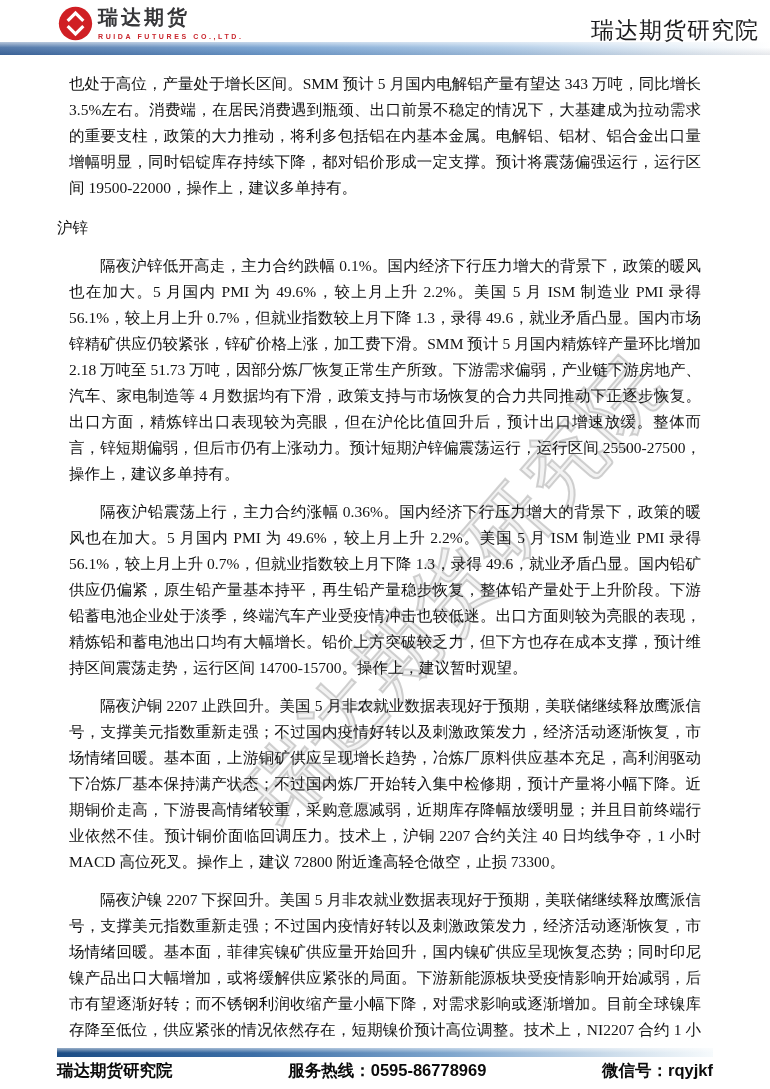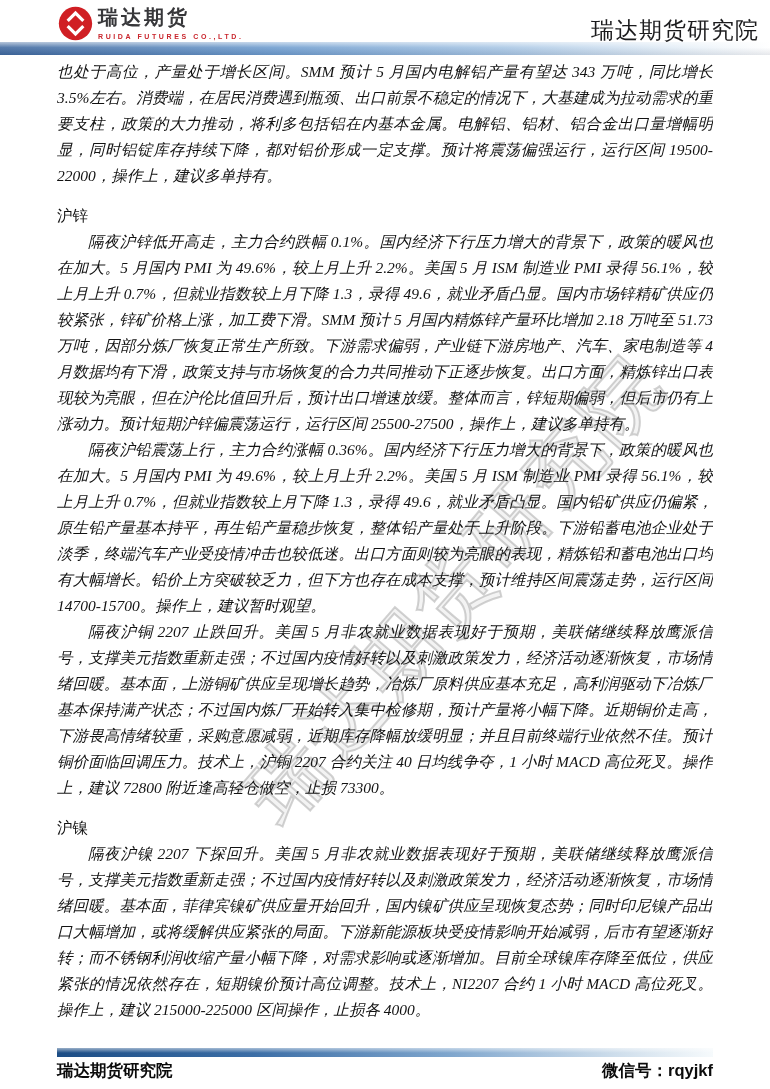--- a/index.html
+++ b/index.html
@@ -43,21 +43,21 @@
     pointer-events:none;
   }
   
   .report-body{
     position:absolute;top:59px;left:57px;width:656px;height:986px;
     overflow:hidden;z-index:1;
     font-size:15.5px;line-height:26px;text-align:justify;
   }
   .sec-heading{margin-top:14px;}
   .sec-heading:first-child{margin-top:0;}
-  p.sec-para{margin:0;text-indent:2em;font-style:italic;}
+  p.sec-para{margin:12px;text-indent:2em;}
   p.sec-para.no-indent{text-indent:0;}
   
   .footer-bar{
     position:absolute;top:1048px;left:57px;width:656px;height:9px;
     background:
       linear-gradient(to bottom, rgba(255,255,255,0.55) 0%, rgba(255,255,255,0) 55%),
       linear-gradient(to right, #1c4d85 0%, #3c6ea6 30%, #7fa6cd 60%, #cdddeb 85%, #f6fafc 100%);
   }
   .footer{
     position:absolute;top:1060px;left:57px;width:656px;
@@ -91,23 +91,23 @@
   <div class="header-bar"></div>
 
   <div class="watermark">瑞达期货研究院</div>
 
   <div class="report-body">
       <p class="sec-para no-indent">也处于高位，产量处于增长区间。SMM 预计 5 月国内电解铝产量有望达 343 万吨，同比增长 3.5%左右。消费端，在居民消费遇到瓶颈、出口前景不稳定的情况下，大基建成为拉动需求的重要支柱，政策的大力推动，将利多包括铝在内基本金属。电解铝、铝材、铝合金出口量增幅明显，同时铝锭库存持续下降，都对铝价形成一定支撑。预计将震荡偏强运行，运行区间 19500-22000，操作上，建议多单持有。</p>
       <div class="sec-heading">沪锌</div>
       <p class="sec-para">隔夜沪锌低开高走，主力合约跌幅 0.1%。国内经济下行压力增大的背景下，政策的暖风也在加大。5 月国内 PMI 为 49.6%，较上月上升 2.2%。美国 5 月 ISM 制造业 PMI 录得 56.1%，较上月上升 0.7%，但就业指数较上月下降 1.3，录得 49.6，就业矛盾凸显。国内市场锌精矿供应仍较紧张，锌矿价格上涨，加工费下滑。SMM 预计 5 月国内精炼锌产量环比增加 2.18 万吨至 51.73 万吨，因部分炼厂恢复正常生产所致。下游需求偏弱，产业链下游房地产、汽车、家电制造等 4 月数据均有下滑，政策支持与市场恢复的合力共同推动下正逐步恢复。出口方面，精炼锌出口表现较为亮眼，但在沪伦比值回升后，预计出口增速放缓。整体而言，锌短期偏弱，但后市仍有上涨动力。预计短期沪锌偏震荡运行，运行区间 25500-27500，操作上，建议多单持有。</p>
       <p class="sec-para">隔夜沪铅震荡上行，主力合约涨幅 0.36%。国内经济下行压力增大的背景下，政策的暖风也在加大。5 月国内 PMI 为 49.6%，较上月上升 2.2%。美国 5 月 ISM 制造业 PMI 录得 56.1%，较上月上升 0.7%，但就业指数较上月下降 1.3，录得 49.6，就业矛盾凸显。国内铅矿供应仍偏紧，原生铅产量基本持平，再生铅产量稳步恢复，整体铅产量处于上升阶段。下游铅蓄电池企业处于淡季，终端汽车产业受疫情冲击也较低迷。出口方面则较为亮眼的表现，精炼铅和蓄电池出口均有大幅增长。铅价上方突破较乏力，但下方也存在成本支撑，预计维持区间震荡走势，运行区间 14700-15700。操作上，建议暂时观望。</p>
       <p class="sec-para">隔夜沪铜 2207 止跌回升。美国 5 月非农就业数据表现好于预期，美联储继续释放鹰派信号，支撑美元指数重新走强；不过国内疫情好转以及刺激政策发力，经济活动逐渐恢复，市场情绪回暖。基本面，上游铜矿供应呈现增长趋势，冶炼厂原料供应基本充足，高利润驱动下冶炼厂基本保持满产状态；不过国内炼厂开始转入集中检修期，预计产量将小幅下降。近期铜价走高，下游畏高情绪较重，采购意愿减弱，近期库存降幅放缓明显；并且目前终端行业依然不佳。预计铜价面临回调压力。技术上，沪铜 2207 合约关注 40 日均线争夺，1 小时 MACD 高位死叉。操作上，建议 72800 附近逢高轻仓做空，止损 73300。</p>
-      <div class="sec-heading">沪镍</div>
       <p class="sec-para">隔夜沪镍 2207 下探回升。美国 5 月非农就业数据表现好于预期，美联储继续释放鹰派信号，支撑美元指数重新走强；不过国内疫情好转以及刺激政策发力，经济活动逐渐恢复，市场情绪回暖。基本面，菲律宾镍矿供应量开始回升，国内镍矿供应呈现恢复态势；同时印尼镍产品出口大幅增加，或将缓解供应紧张的局面。下游新能源板块受疫情影响开始减弱，后市有望逐渐好转；而不锈钢利润收缩产量小幅下降，对需求影响或逐渐增加。目前全球镍库存降至低位，供应紧张的情况依然存在，短期镍价预计高位调整。技术上，NI2207 合约 1 小时 MACD 高位死叉。操作上，建议 215000-225000 区间操作，止损各 4000。</p>
     </div>
 
   <div class="footer-bar"></div>
   <div class="footer">
     <span class="cell">瑞达期货研究院</span>
+    <span class="cell"><span>服务热线：</span><span>0595-86778969</span></span>
     <span class="cell"><span>微信号：</span><span>rqyjkf</span></span>
   </div>
 
 </div>
 
 </body></html>

